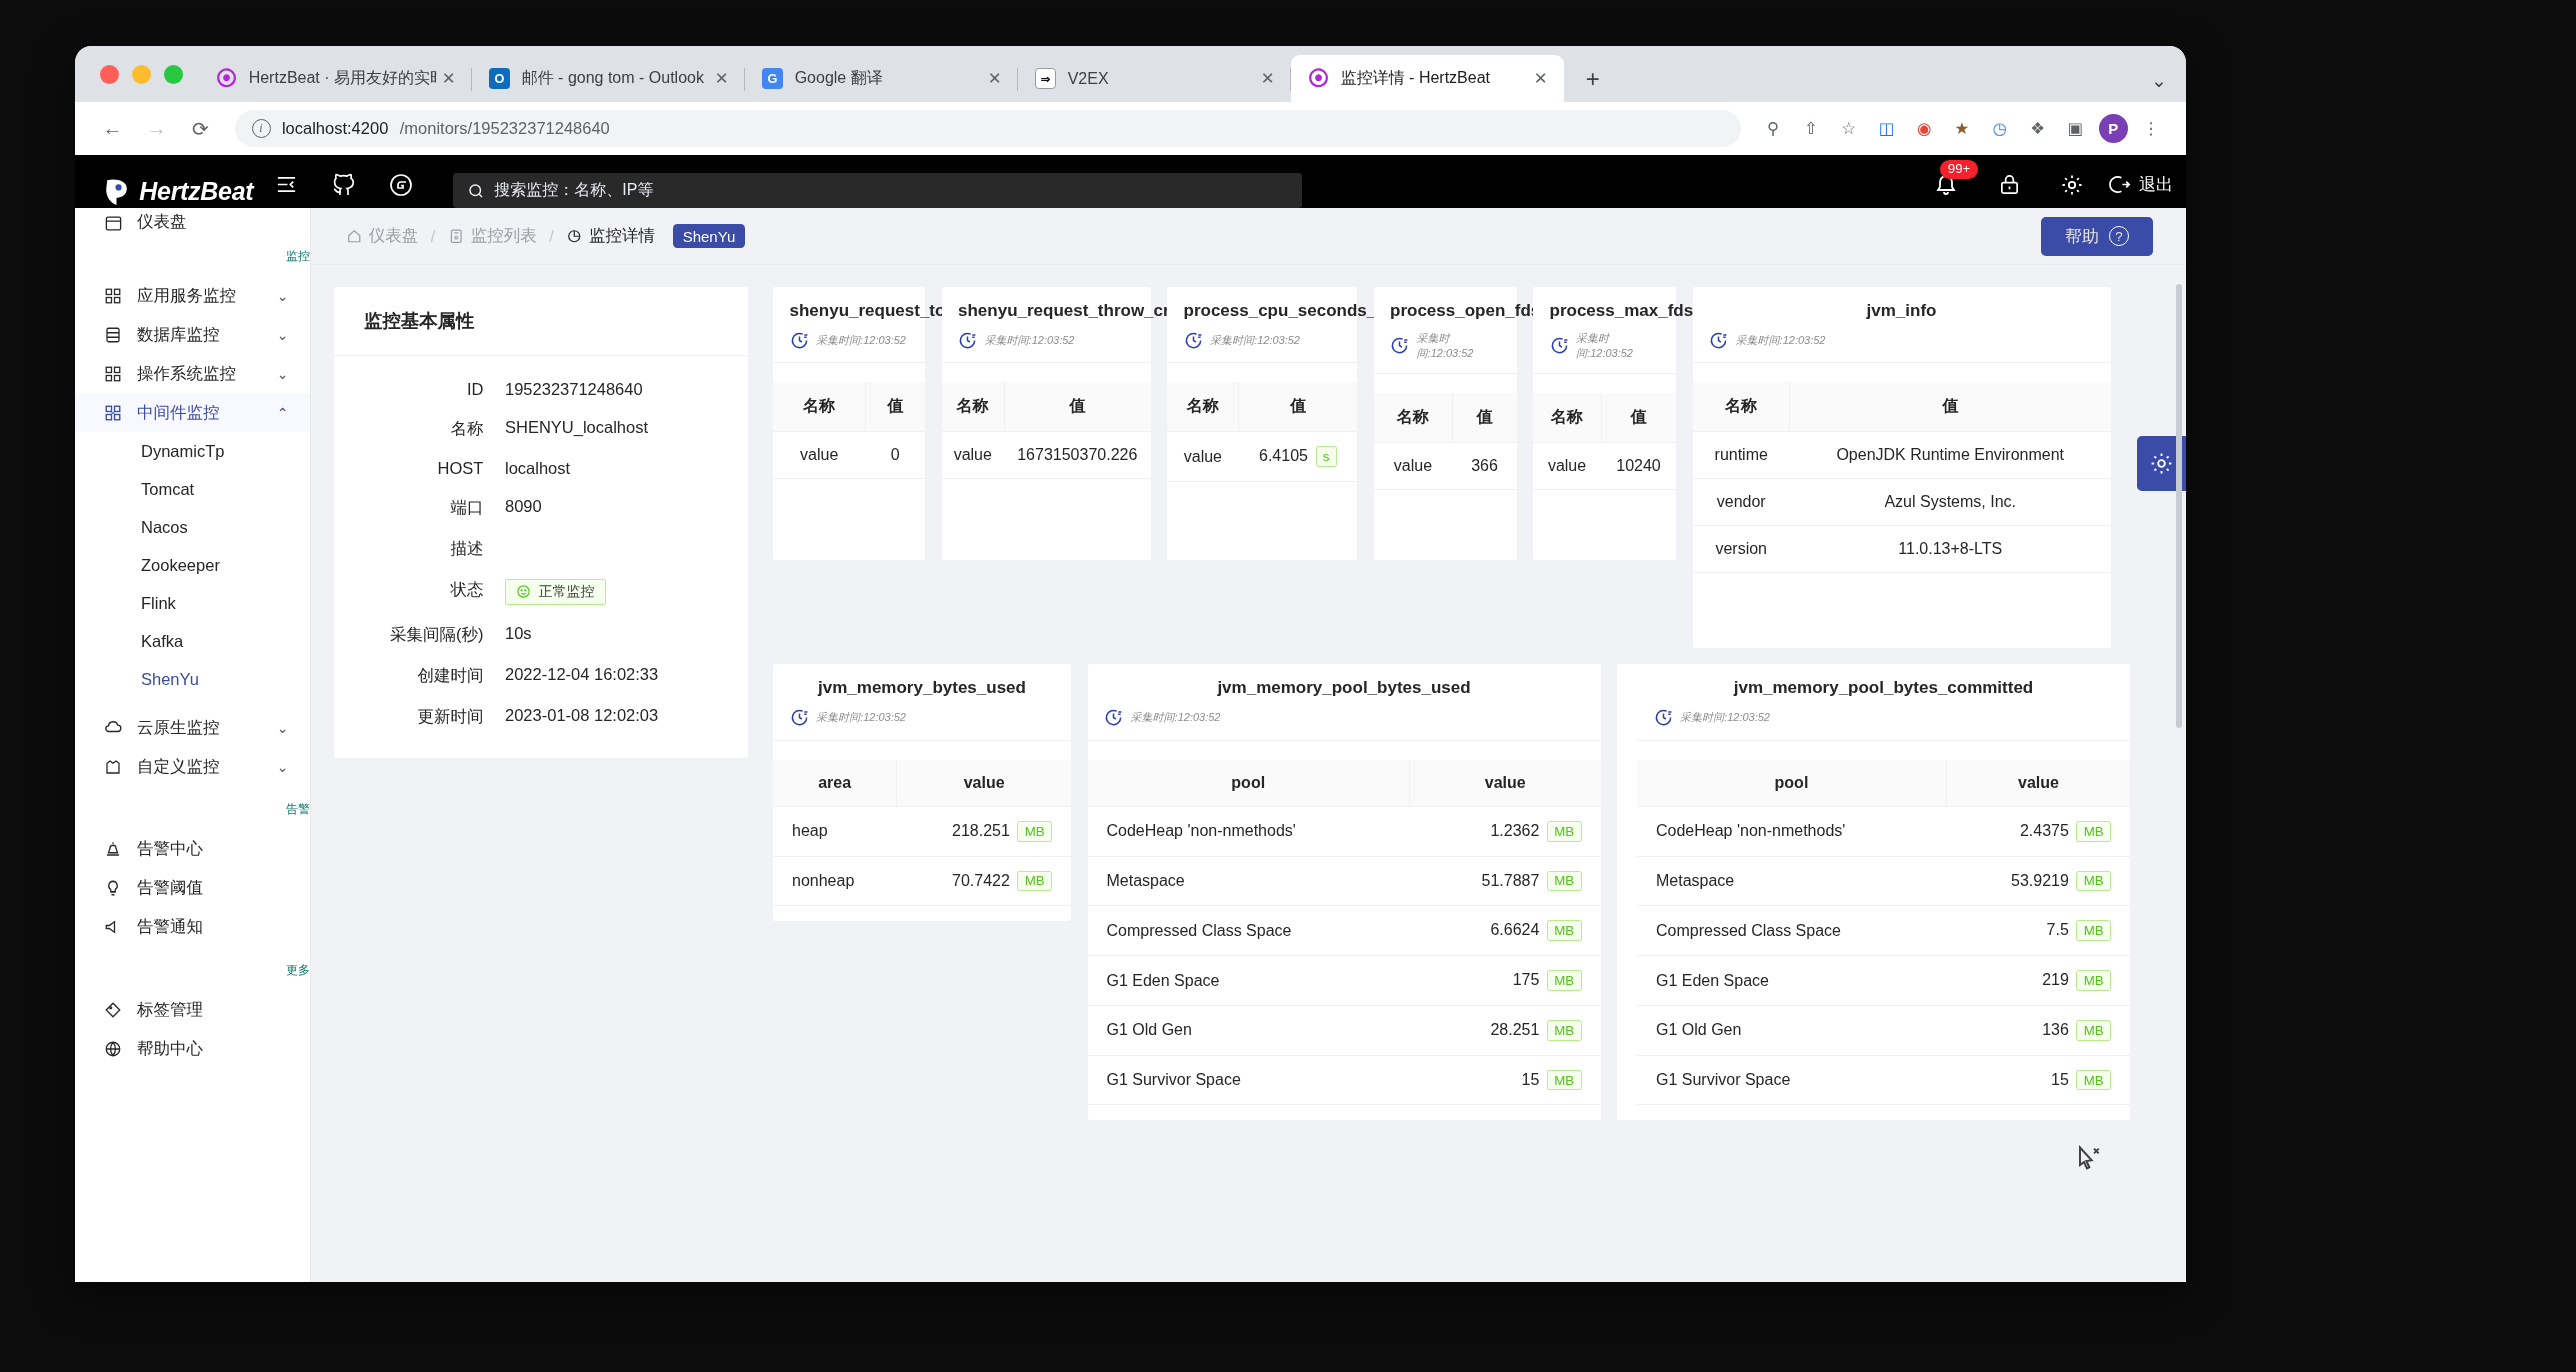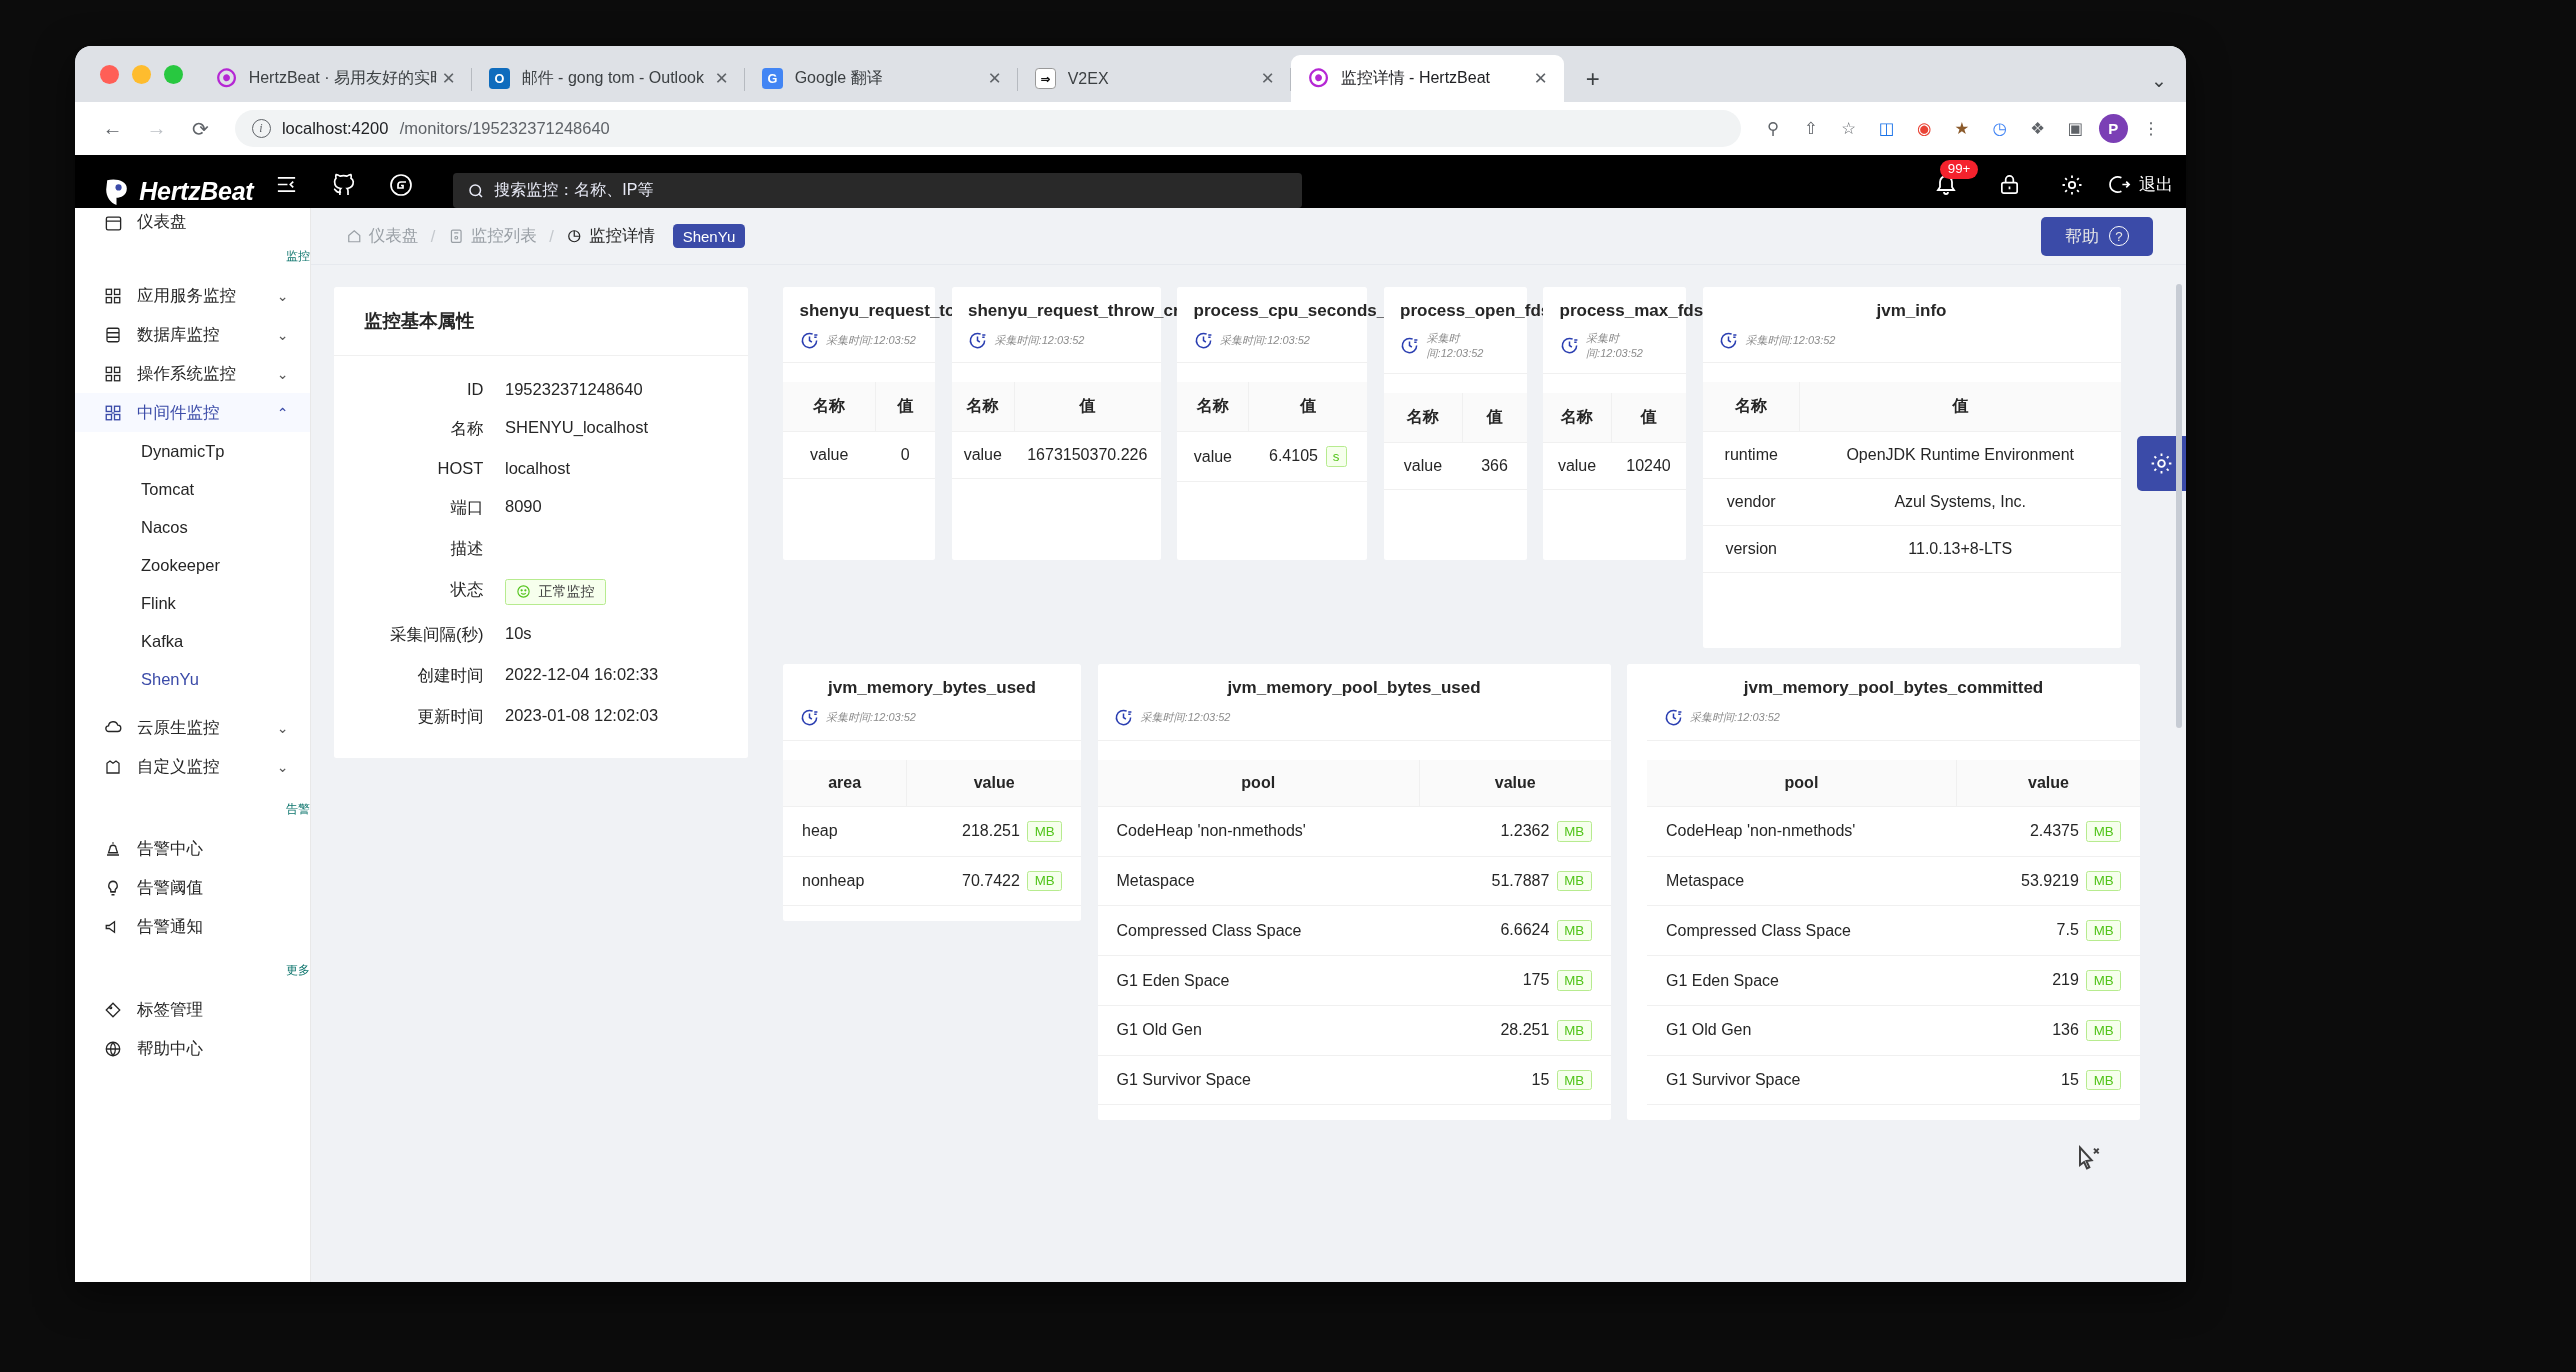--- a/index.html
+++ b/index.html
@@ -249,21 +249,21 @@
     display: flex; align-items: center; gap: 10px;
   }
   .help-q {
     width: 20px; height: 20px; border-radius: 50%;
     border: 1.3px solid #fff; display: flex;
     align-items: center; justify-content: center;
     font-size: 13.3px;
   }
 
   .content {
-    display: flex; gap: 12px;
+    display: flex; gap: 2px;
     padding: 21.6px 0 0 0;
     height: calc(100% - 57px);
   }
   .leftcol { width: 437px; flex: none; padding-left: 23px; }
   .rightcol { flex: 1 1 auto; padding: 0 25px 0 23px; }
 
   
   .card {
     background: #fff; border-radius: 2.5px;
   }

